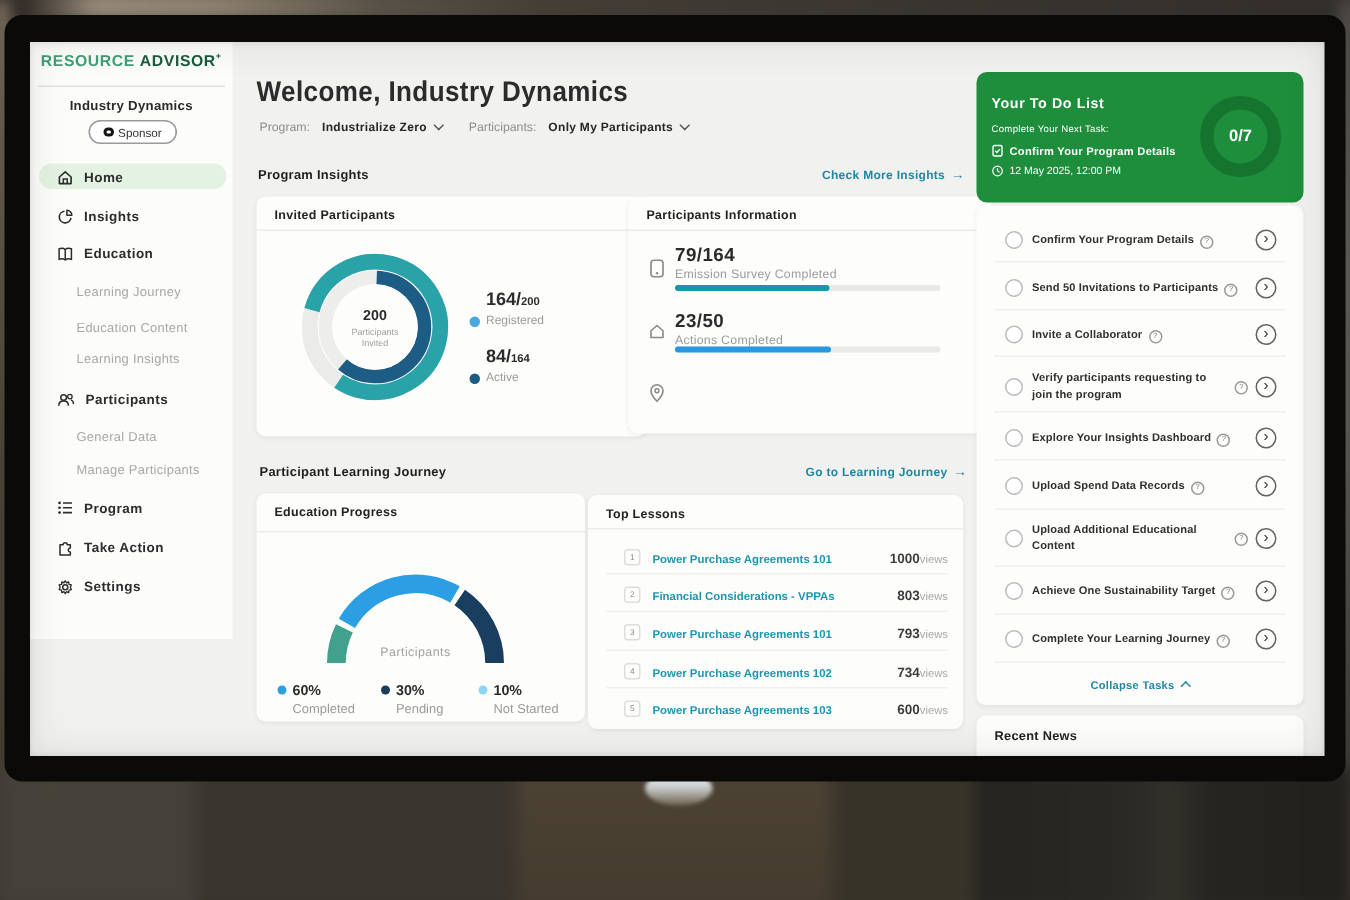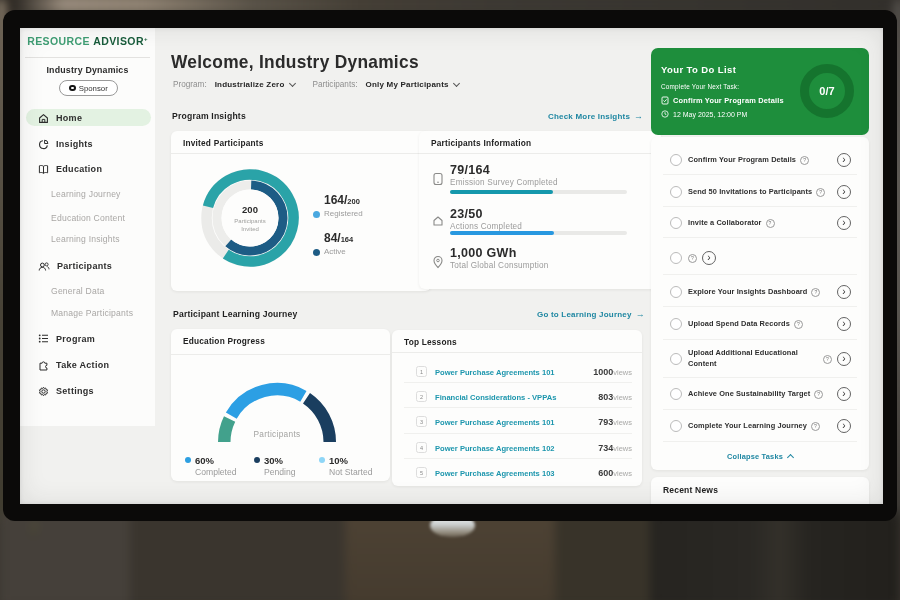--- a/index.html
+++ b/index.html
@@ -191,24 +191,20 @@
     <div class="bar" style="top:59px">
         <div class="fill" style="width:103px;background:#1598ac"></div>
       </div>
     <div class="inforow" style="top:75.5px">
         <div class="num">23/50</div>
         <div class="lab">Actions Completed</div>
       </div>
     <div class="bar" style="top:100px">
         <div class="fill" style="width:104px;background:#2898e0"></div>
       </div>
-    <div class="inforow" style="top:115px">
-        <div class="num">1,000 GWh</div>
-        <div class="lab">Total Global Consumption</div>
-      </div>
     <svg class="cicon" style="top:41px" width="12" height="14" viewBox="0 0 12 14">
         <rect x="2" y="1.5" width="8" height="11" rx="2" fill="none" stroke="#8a8a88" stroke-width="1.1"></rect>
         <circle cx="6" cy="10.2" r="0.8" fill="#8a8a88"></circle>
       </svg>
     <svg class="cicon" style="top:84px" width="12" height="12" viewBox="0 0 12 12">
         <path d="M2 5.5 L6 2 L10 5.5 L10 10 L2 10 Z" fill="none" stroke="#8a8a88" stroke-width="1.1" stroke-linejoin="round"></path>
       </svg>
     <svg class="cicon" style="top:124px" width="12" height="14" viewBox="0 0 12 14">
         <path d="M6 1.5 a4 4 0 0 1 4 4 c0 3-4 7-4 7 s-4-4-4-7 a4 4 0 0 1 4-4 Z" fill="none" stroke="#8a8a88" stroke-width="1.1"></path>
         <circle cx="6" cy="5.5" r="1.3" fill="none" stroke="#8a8a88" stroke-width="1"></circle>
@@ -313,20 +309,21 @@
       </div>
     <div class="tsep" style="top:69px"></div>
     <div class="trow" style="top:76px;height:20px">
         <span class="chk"></span>
         <span class="tx">Invite a Collaborator<span class="q">?</span></span>
         <span class="go">›</span>
       </div>
     <div class="tsep" style="top:100px"></div>
     <div class="trow" style="top:109px;height:24px">
         <span class="chk"></span>
+        <span class="tx">Verify participants requesting to<br>join the program</span>
         <span class="q" style="margin-right:5px;margin-left:0">?</span>
         <span class="go">›</span>
       </div>
     <div class="tsep" style="top:137px"></div>
     <div class="trow" style="top:145px;height:20px">
         <span class="chk"></span>
         <span class="tx">Explore Your Insights Dashboard<span class="q">?</span></span>
         <span class="go">›</span>
       </div>
     <div class="tsep" style="top:169px"></div>

